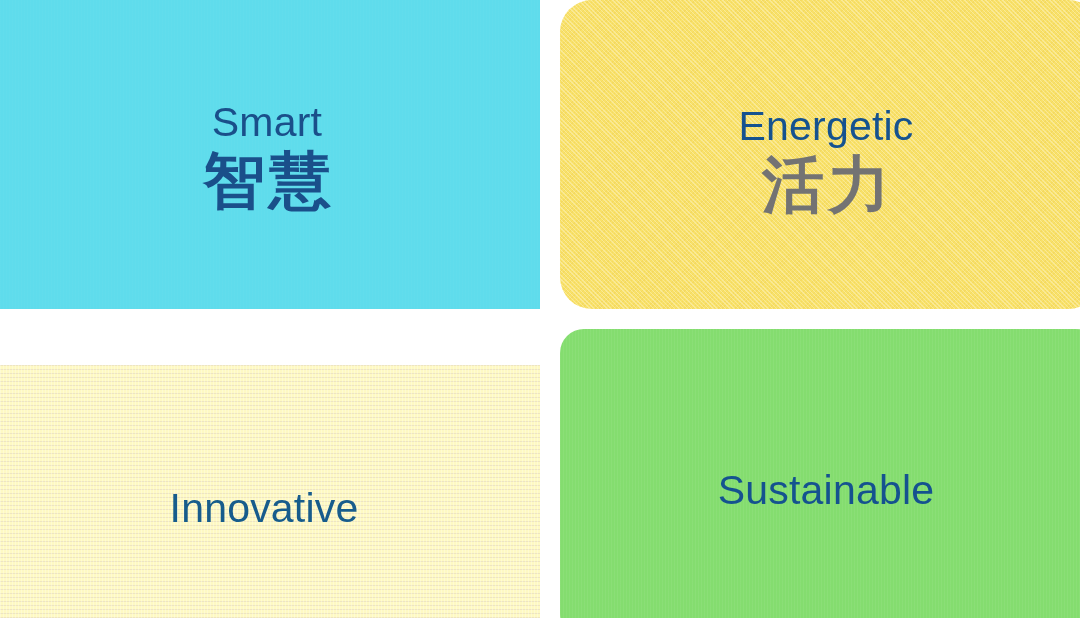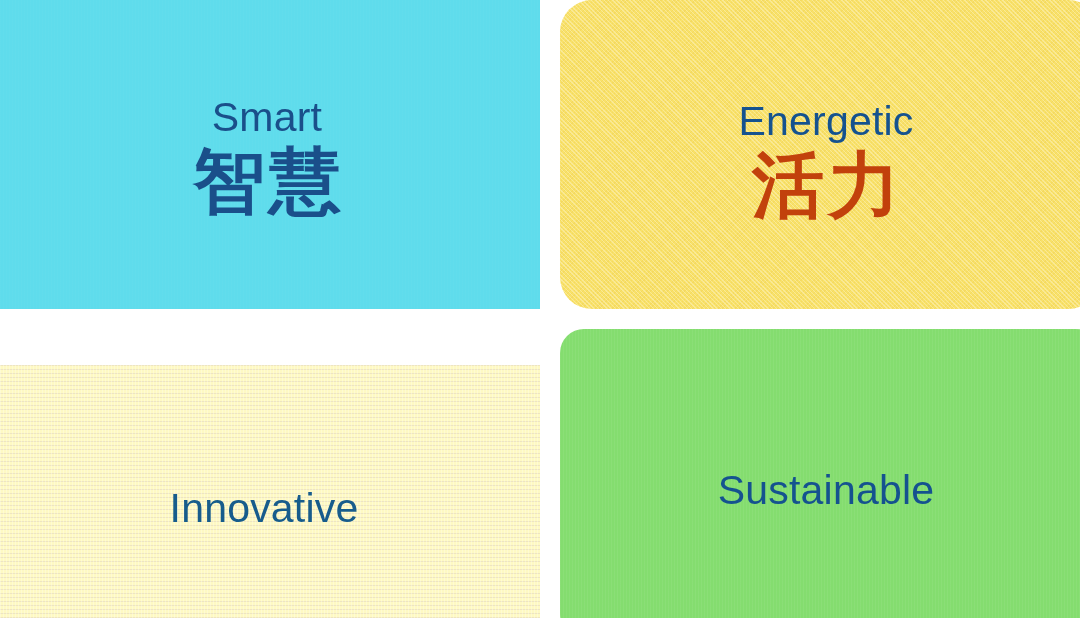--- a/index.html
+++ b/index.html
@@ -79,21 +79,21 @@
     font-size: 41px;
     font-weight: 400;
     letter-spacing: 0.2px;
     white-space: nowrap;
     line-height: 1.05;
     margin: 0 0 2px 0;
   }
 
   .label-zh {
     font-family: "DejaVu Sans", "Liberation Sans", sans-serif;
-    font-size: 72px;
+    font-size: 62px;
     font-weight: 700;
     letter-spacing: 4px;
     white-space: nowrap;
     line-height: 1.12;
     margin: 0;
     padding-left: 4px;
   }
 
   
   .card-smart .card-inner      { transform: translate(-3px, 4px); }
@@ -109,21 +109,21 @@
   <section class="value-card card-smart" style="background-color: rgb(95, 220, 236);">
     <div class="card-inner">
       <div class="label-en" style="color: rgb(26, 79, 138);">Smart</div>
       <div class="label-zh" style="color: rgb(26, 79, 138);">智慧</div>
     </div>
   </section>
 
   <section class="value-card card-energetic" style="background-color: rgb(248, 225, 105); border-radius: 32px;">
     <div class="card-inner">
       <div class="label-en" style="color: rgb(21, 82, 143);">Energetic</div>
-      <div class="label-zh" style="color: #c2410c;">活力</div>
+      <div class="label-zh" style="color: #737373;">活力</div>
     </div>
   </section>
 
   <section class="value-card card-innovative" style="background-color: #fef9c3; margin-top: 36px;">
     <div class="card-inner">
       <div class="label-en" style="color: rgb(23, 92, 140);">Innovative</div>
     </div>
   </section>
 
   <section class="value-card card-sustainable" style="background-color: rgb(132, 221, 111); border-radius: 24px;">

